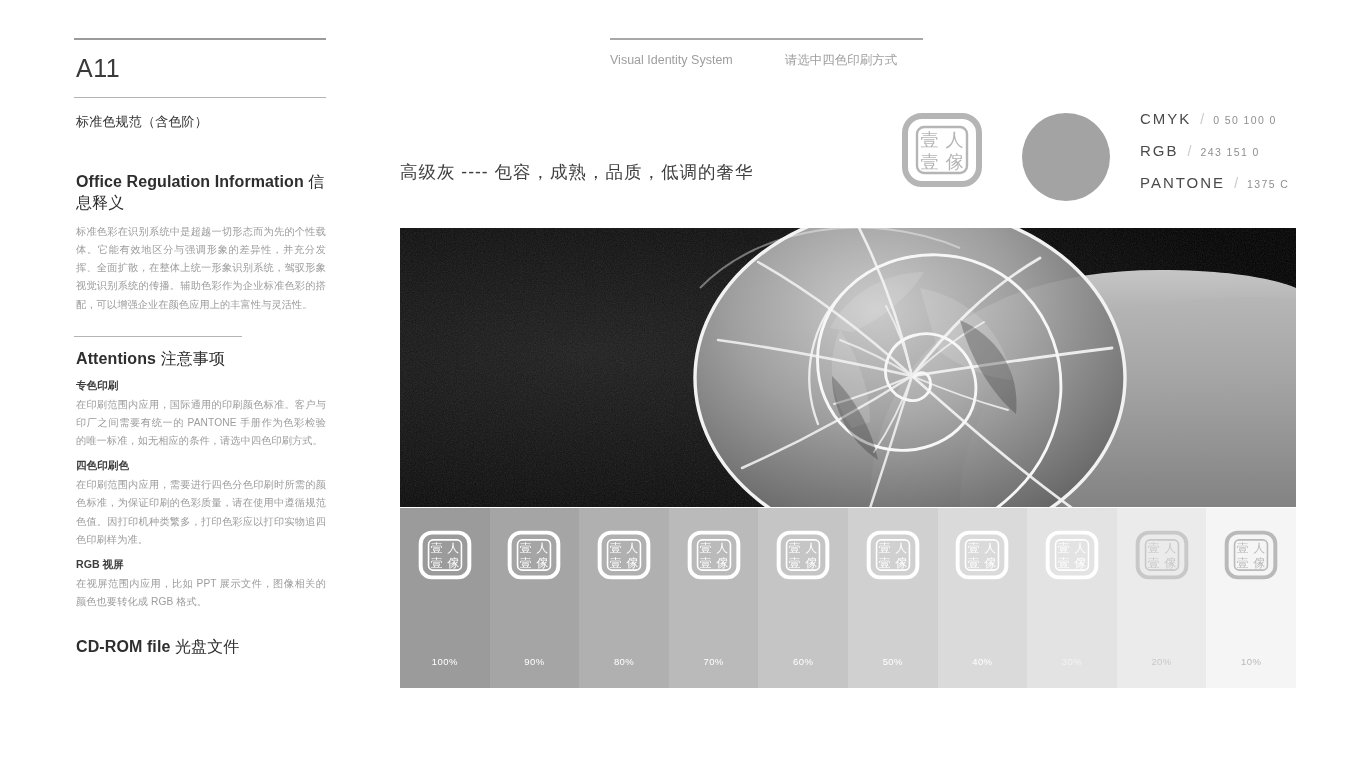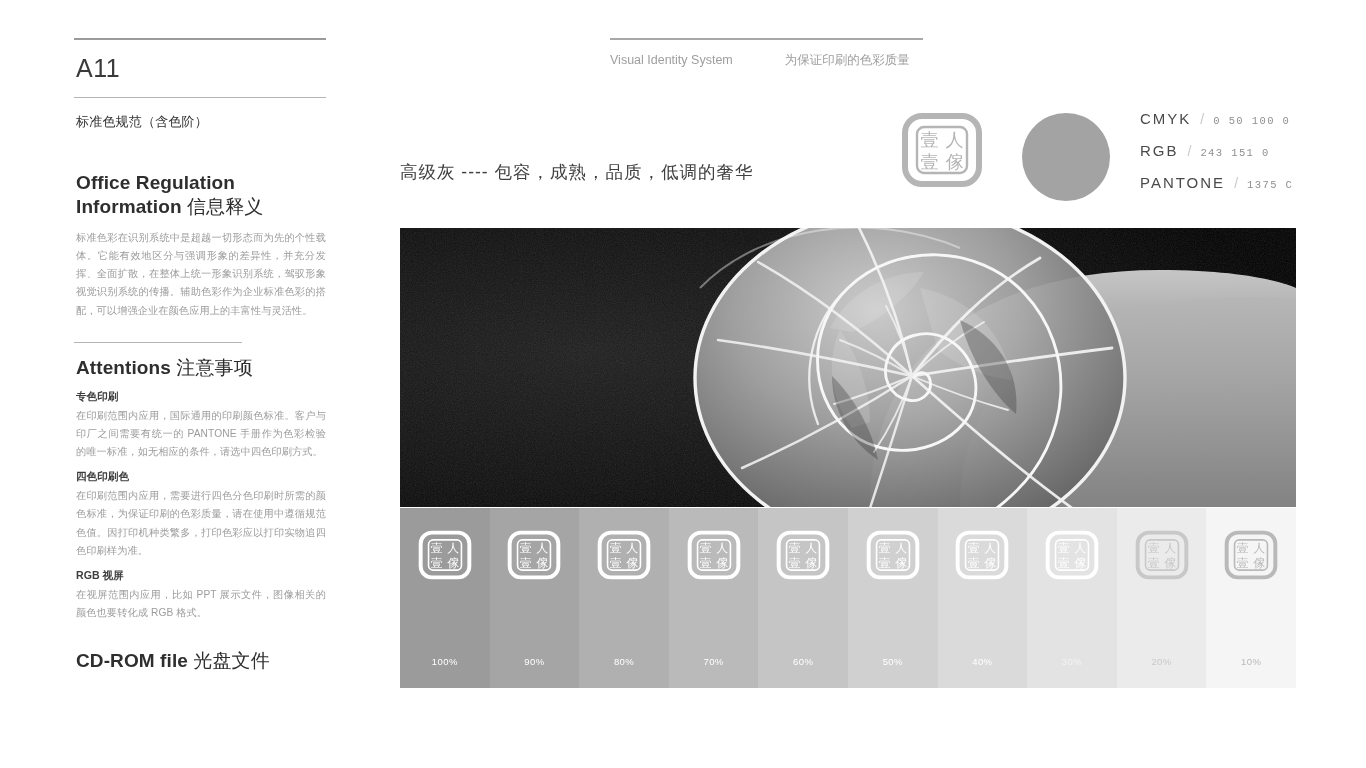--- a/index.html
+++ b/index.html
@@ -21,21 +21,21 @@
     font-size: 25px; color: #3a3a3a; letter-spacing: .5px;
     margin: 14px 0 14px 2px; font-weight: 400;
   }
   .section-title {
     font-size: 13px; color: #333333; margin: 15px 0 0 2px;
     letter-spacing: .2px;
   }
 
   .blk { margin-left: 2px; }
   .blk-head {
-    font-size: 19px; color: #2e2e2e; margin-bottom: 9px;
+    font-size: 16px; color: #2e2e2e; margin-bottom: 9px;
     letter-spacing: .1px;
   }
   .blk-head .en { font-weight: 600; }
   .body-text {
     font-size: 10.2px; color: #9c9c9c; line-height: 1.78;
     text-align: justify; letter-spacing: .1px;
   }
   .sub-head {
     font-size: 10.6px; color: #3d3d3d; font-weight: 700;
     margin: 9px 0 3px 0;
@@ -73,21 +73,21 @@
   }
   .specs { position: absolute; left: 1140px; top: 110px; }
   .spec-row {
     display: flex; align-items: baseline; margin-bottom: 15px;
     white-space: nowrap;
   }
   .spec-label {
     font-size: 15px; color: #4a4a4a; letter-spacing: 2px;
   }
   .spec-slash { color: #c9c9c9; font-size: 14px; margin: 0 9px; }
-  .spec-val { font-size: 10.5px; color: #8f8f8f; letter-spacing: 1.4px; font-family: Liberation Mono, monospace; }
+  .spec-val { font-size: 10.5px; color: #8f8f8f; letter-spacing: 1.4px; }
 
   
   .photo {
     position: absolute; left: 400px; top: 228px;
     width: 896px; height: 279px; overflow: hidden; background: #000;
   }
   .photo svg { display: block; }
 
   
   .swatches {
@@ -150,21 +150,21 @@
         <span>光盘文件</span>
       </div>
     </div>
   </div>
 
   <div class="nav nav-left">
     <div class="bar"></div>
     <div class="nav-row">
       <span class="nav-item">Visual Identity System</span>
       <span class="nav-gap"></span>
-      <span class="nav-item">为保证印刷的色彩质量</span>
+      <span class="nav-item">请选中四色印刷方式</span>
     </div>
   </div>
 
 
   <div class="tagline">高级灰 ---- 包容，成熟，品质，低调的奢华</div>
 
   <div class="logo-top">
     <svg class="logo" width="82" height="76" viewBox="0 0 82 76">
       <rect x="4" y="4" width="74" height="68" rx="17" ry="17" fill="none" stroke="#b5b5b5" stroke-width="6"></rect>
       <rect x="16" y="15" width="50" height="46" rx="7" ry="7" fill="none" stroke="#b5b5b5" stroke-width="2.4"></rect>

